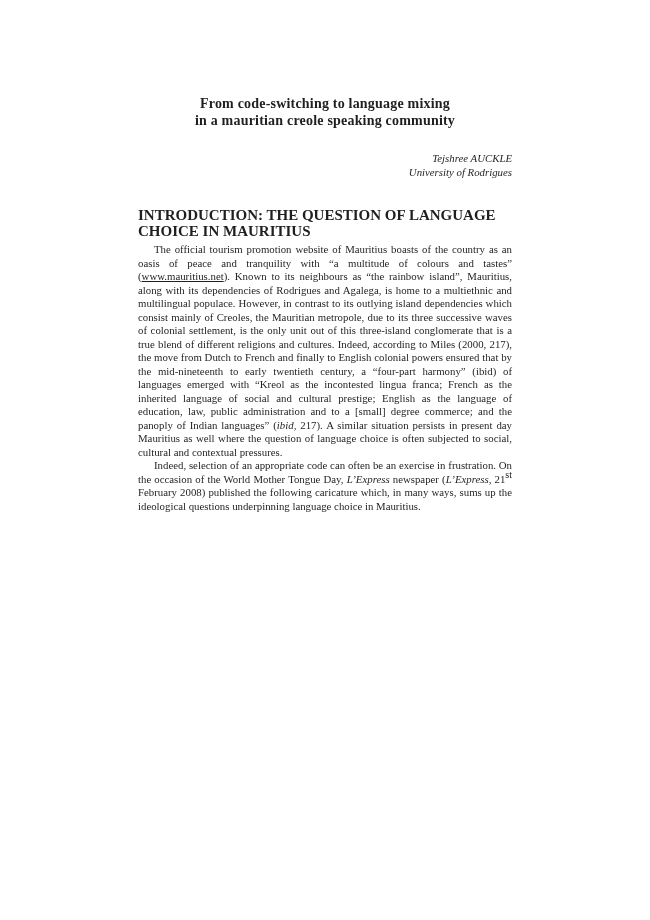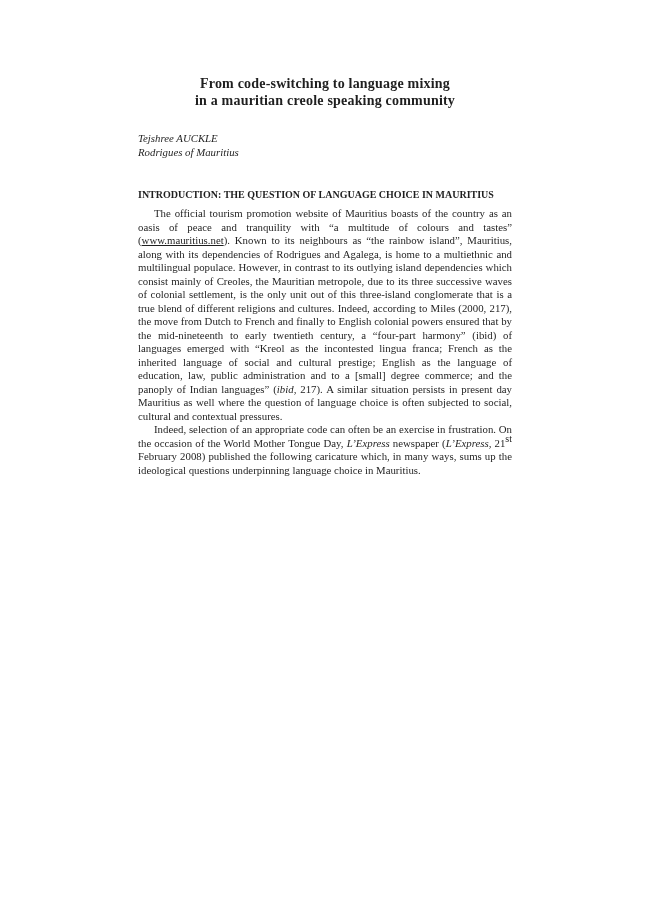--- a/index.html
+++ b/index.html
@@ -14,38 +14,38 @@
     font-family: "Liberation Serif", "DejaVu Serif", serif;
     overflow: hidden;
   }
   .content {
     position: absolute;
     left: 138px;
     top: 0;
     width: 374px;
   }
   .title {
-    padding-top: 76px;
+    padding-top: 96px;
     text-align: center;
     font-weight: bold;
     font-size: 14px;
     line-height: 16.5px;
     letter-spacing: 0.2px;
   }
   .byline {
     margin-top: 23px;
-    text-align: left;
+    text-align: right;
     font-style: italic;
     font-size: 10.8px;
     line-height: 13.5px;
   }
   .heading {
     margin: 28px 0 4px 0;
     font-weight: bold;
-    font-size: 10px;
+    font-size: 15px;
     line-height: 16px;
     text-align: left;
   }
   .body-text p {
     margin: 0;
     text-indent: 16px;
     text-align: justify;
     font-size: 10.8px;
     line-height: 13.5px;
   }
@@ -63,21 +63,21 @@
 <div class="page">
   <div class="content">
 
     <div class="title">
       <div>From code-switching to language mixing</div>
       <div>in a mauritian creole speaking community</div>
     </div>
 
     <div class="byline">
       <div>Tejshree AUCKLE</div>
-      <div>Rodrigues of Mauritius</div>
+      <div>University of Rodrigues</div>
     </div>
 
     <div class="heading">INTRODUCTION: THE QUESTION OF LANGUAGE CHOICE IN MAURITIUS</div>
 
     <div class="body-text">
         <p><span>The official tourism promotion website of Mauritius boasts of the country as an oasis of peace and tranquility with “a multitude of colours and tastes” (</span><span class="seg-u">www.mauritius.net</span><span>). Known to its neighbours as “the rainbow island”, Mauritius, along with its dependencies of Rodrigues and Agalega, is home to a multiethnic and multilingual populace. However, in contrast to its outlying island dependencies which consist mainly of Creoles, the Mauritian metropole, due to its three successive waves of colonial settlement, is the only unit out of this three-island conglomerate that is a true blend of different religions and cultures. Indeed, according to Miles (2000, 217), the move from Dutch to French and finally to English colonial powers ensured that by the mid-nineteenth to early twentieth century, a “four-part harmony” (ibid) of languages emerged with “Kreol as the incontested lingua franca; French as the inherited language of social and cultural prestige; English as the language of education, law, public administration and to a [small] degree commerce; and the panoply of Indian languages” (</span><span class="seg-i">ibid</span><span>, 217). A similar situation persists in present day Mauritius as well where the question of language choice is often subjected to social, cultural and contextual pressures.</span></p>
         <p><span>Indeed, selection of an appropriate code can often be an exercise in frustration. On the occasion of the World Mother Tongue Day, </span><span class="seg-i">L’Express</span><span> newspaper (</span><span class="seg-i">L’Express,</span><span> 21</span><sup class="seg-sup">st</sup><span> February 2008) published the following caricature which, in many ways, sums up the ideological questions underpinning language choice in Mauritius.</span></p>
       </div>
 
   </div>

